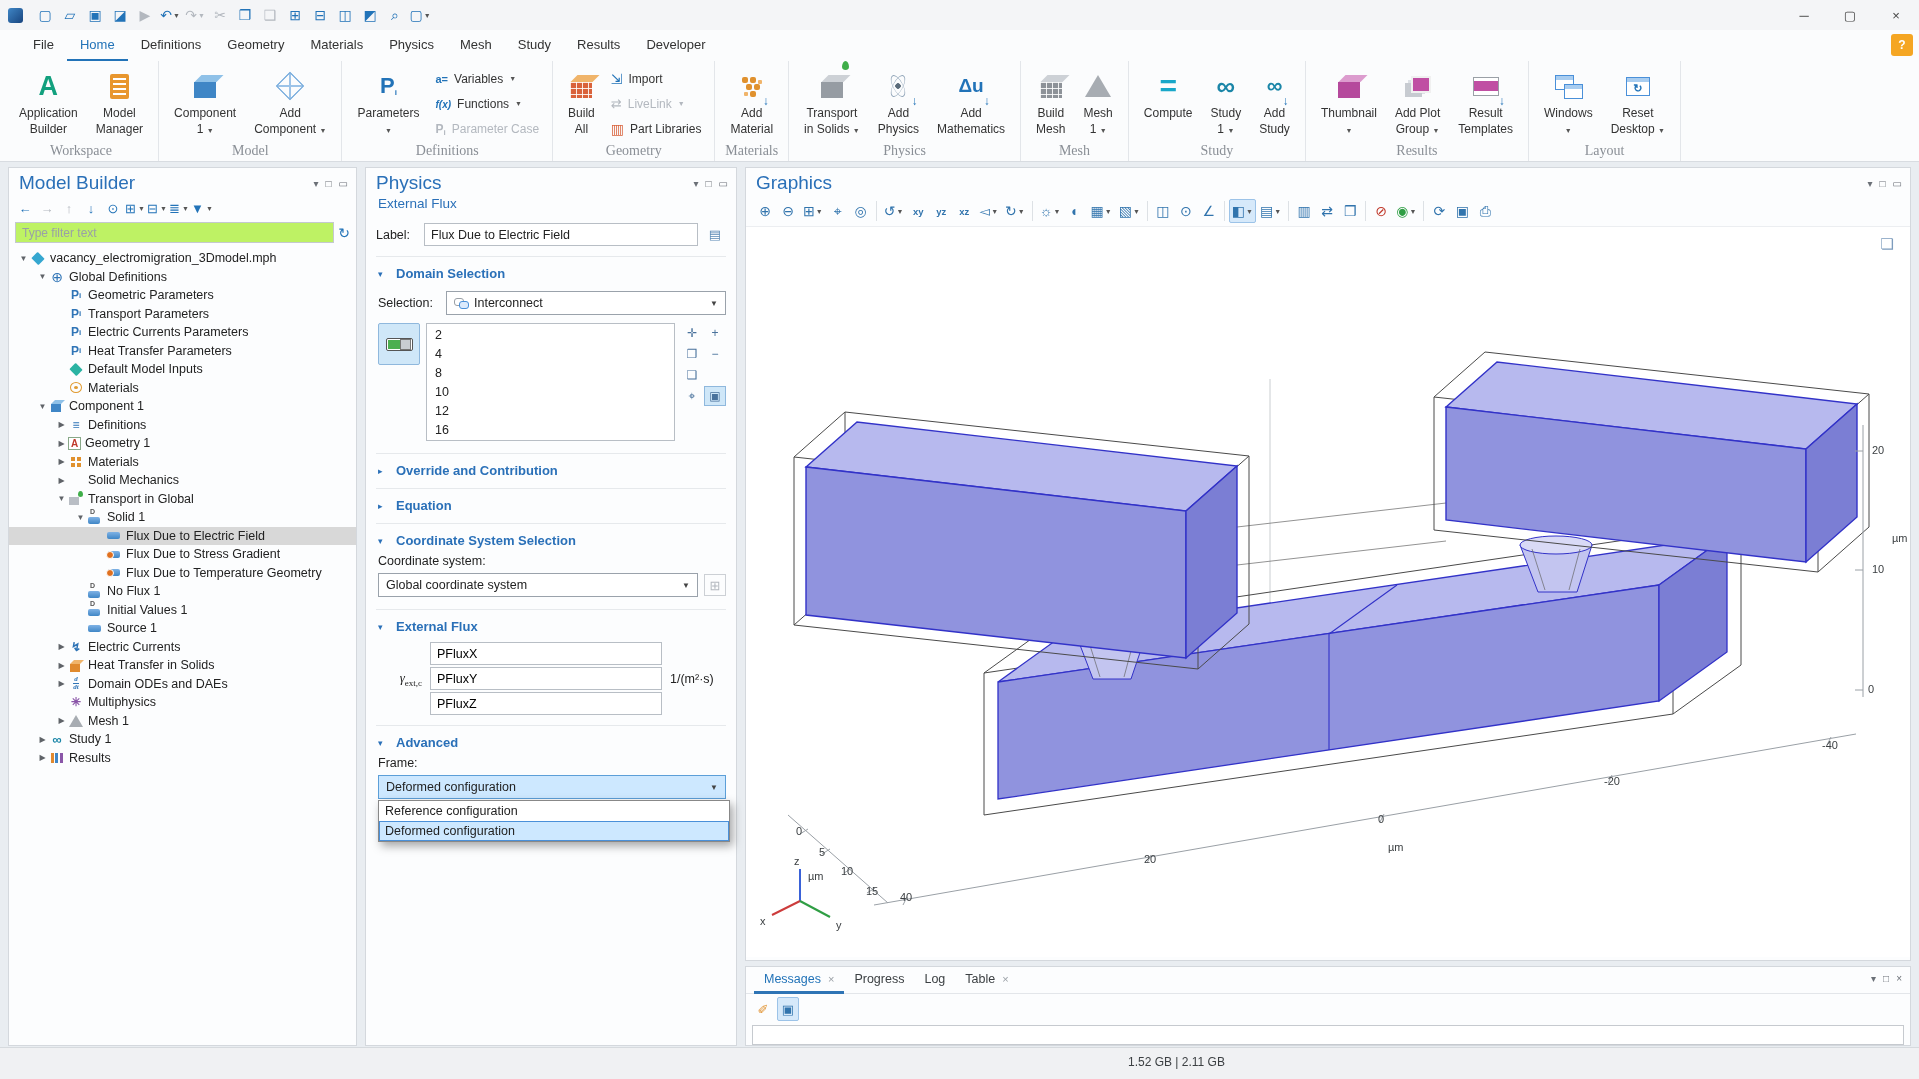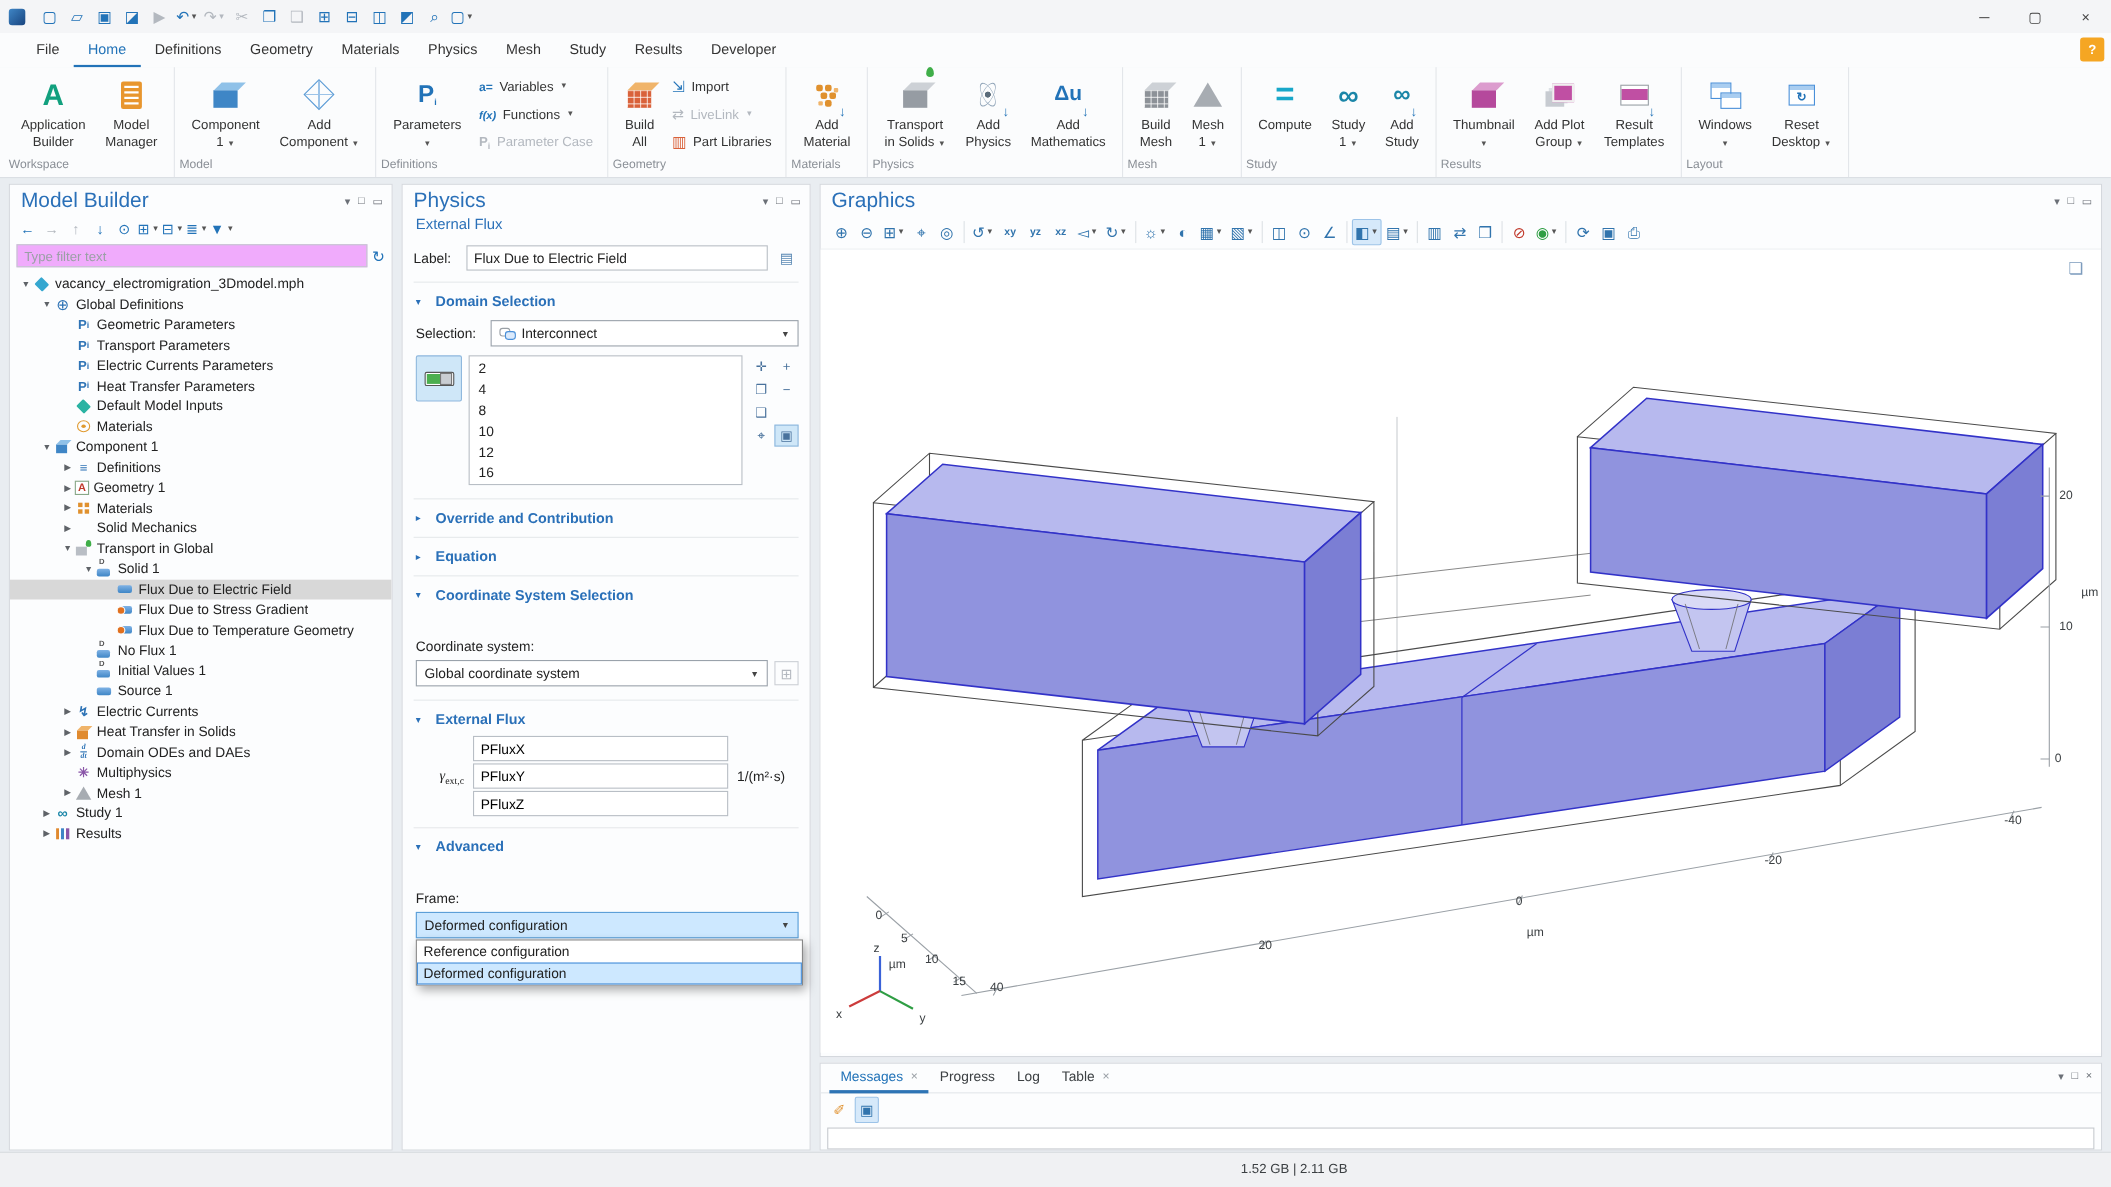--- a/index.html
+++ b/index.html
@@ -21,21 +21,21 @@
 
 .menubar { height:31px; background:#fbfcfd; display:flex; align-items:stretch; padding-left:20px; position:relative; }
 .menu-item { padding:0 13px; display:flex; align-items:center; font-size:13px; color:#333; border-bottom:2px solid transparent; }
 .menu-item.active { color:#2273b8; border-bottom-color:#2273b8; }
 .help-btn { position:absolute; right:6px; top:4px; width:22px; height:22px; background:#f5a623; color:#fff; font-weight:bold; border-radius:3px; display:flex; align-items:center; justify-content:center; }
 
 
 .ribbon { height:101px; background:#fbfcfd; border-bottom:1px solid #d8dce1; display:flex; align-items:stretch; padding-left:4px; }
 .rgroup { display:flex; flex-direction:column; border-right:1px solid #e3e6ea; }
 .rbody { flex:1; display:flex; align-items:stretch; padding:5px 7px 0; gap:2px; }
-.rglabel { height:19px; line-height:17px; text-align:left; font-size:11px; color:#8a8f96; padding:0 4px; }
+.rglabel { height:19px; line-height:17px; text-align:center; font-size:14px; color:#8a8f96; padding:0 4px;font-family:Liberation Serif, serif; }
 .rbig { padding:2px 8px 0; display:flex; flex-direction:column; align-items:center; }
 .rbig .icwrap { height:36px; display:flex; align-items:center; justify-content:center; }
 .rbig .rlabel { font-size:12px; color:#333; text-align:center; line-height:1.3; margin-top:2px; white-space:nowrap; }
 .rcol { display:flex; flex-direction:column; justify-content:space-around; padding:0 6px; }
 .rsmall { display:flex; align-items:center; gap:6px; font-size:12px; color:#333; height:20px; white-space:nowrap; }
 .rcaret { font-size:7px; color:#555; }
 .disabled, .disabled * { color:#b3b8bf !important; border-color:#ccd0d5 !important; }
 
 
 .icwrap { position:relative; }
@@ -78,21 +78,21 @@
 .ptitle { font-size:19px; color:#2a70b8; }
 .pminis { margin-left:auto; display:flex; gap:7px; color:#6b7077; font-size:10px; }
 .pminis span { cursor:default; }
 
 
 #mb-toolbar { display:flex; align-items:center; gap:2px; padding:2px 6px; }
 .mbt { display:flex; align-items:center; min-width:20px; height:20px; justify-content:center; color:#2273b8; font-size:13px; }
 .mbt.disabled { color:#b9bec5; }
 .mbt .qcaret { font-size:7px; color:#555; margin-left:2px; }
 .filter-row { display:flex; align-items:center; padding:2px 6px 4px; gap:4px; }
-.filter-row input { flex:1; height:21px; border:1px solid #c4c9cf; padding:0 6px; font-size:12px; font-family:inherit; color:#333; background:#f0abfc; }
+.filter-row input { flex:1; height:21px; border:1px solid #c4c9cf; padding:0 6px; font-size:12px; font-family:inherit; color:#333; background:#bef264; }
 .filter-row input::placeholder { color:#9aa0a6; }
 .refresh-btn { color:#2273b8; font-size:14px; }
 #tree { padding-top:2px; overflow:hidden; }
 .trow { display:flex; align-items:center; height:18.5px; white-space:nowrap; font-size:12.5px; overflow:hidden; }
 .trow.selected { background:#d8d8d8; }
 .tarrow { width:13px; flex:none; font-size:8px; color:#5f6368; text-align:center; }
 .tlabel { margin-left:4px; overflow:hidden; text-overflow:clip; }
 
 
 .tic { width:16px; height:15px; flex:none; position:relative; display:inline-flex; align-items:center; justify-content:center; font-size:12px; font-weight:bold; color:#2f74b6; }
@@ -146,21 +146,21 @@
 .dsel-wrap { display:flex; gap:6px; padding:2px 0 4px 2px; }
 .toggle-btn { width:42px; height:42px; background:#cfe7f8; border:1px solid #8fb8dd; border-radius:2px; display:flex; align-items:center; justify-content:center; flex:none; }
 .switch { width:27px; height:13px; border:1.5px solid #555; border-radius:2px; background:#fff; position:relative; }
 .switch::before { content:""; position:absolute; left:1px; top:1px; bottom:1px; width:14px; background:#4caf50; }
 .switch::after { content:""; position:absolute; right:1px; top:0; bottom:0; width:9px; background:#c9cdd2; border:1px solid #777; }
 .dsel-list { flex:1; border:1px solid #b8bec5; background:#fff; height:118px; padding:2px 0; overflow:hidden; }
 .dsel-item { height:19px; line-height:19px; padding:0 8px; font-size:12.5px; }
 .dsel-btns { display:grid; grid-template-columns:22px 22px; grid-auto-rows:20px; gap:1px; align-content:start; }
 .dsel-btns .sq-btn { width:22px; height:20px; font-size:12px; color:#49729c; }
 .dsel-btns .sq-btn.active { background:#cfe7f8; border:1px solid #8fb8dd; }
-.cap-line { font-size:12.5px; padding:4px 0 5px 2px;margin-top:27px; }
+.cap-line { font-size:12.5px; padding:4px 0 5px 2px; }
 .combo-line { display:flex; align-items:center; gap:6px; padding:0 0 4px 2px; }
 .flux-row { display:flex; align-items:center; gap:8px; padding:6px 0 2px 2px; }
 .flux-sym { width:44px; text-align:right; font-size:13px; flex:none; font-family:"Liberation Serif",serif; font-style:italic; }
 .flux-sym sub { font-size:9px; font-style:normal; }
 .flux-fields { flex:1; display:flex; flex-direction:column; gap:2px; }
 .flux-fields input { height:23px; border:1px solid #b8bec5; padding:0 6px; font-size:12.5px; font-family:inherit; background:#fff; }
 .flux-unit { width:56px; font-size:12.5px; flex:none; }
 .combo-wrap { position:relative; flex:1; }
 .dropdown { position:absolute; left:0; right:-4px; top:25px; background:#fff; border:1px solid #888; box-shadow:3px 4px 9px rgba(0,0,0,.35); z-index:9; }
 .opt { height:20px; display:flex; align-items:center; padding:0 6px; font-size:12.5px; }

